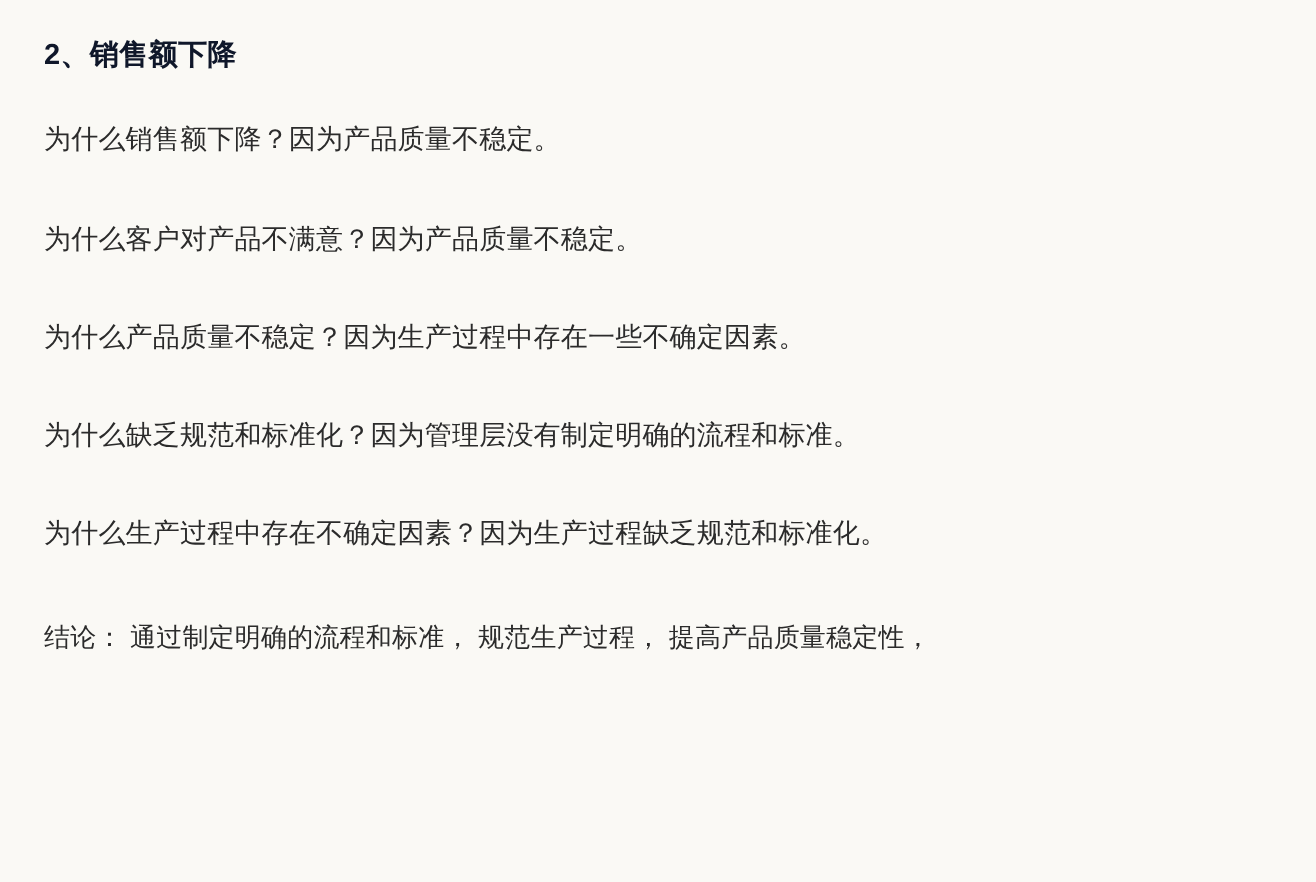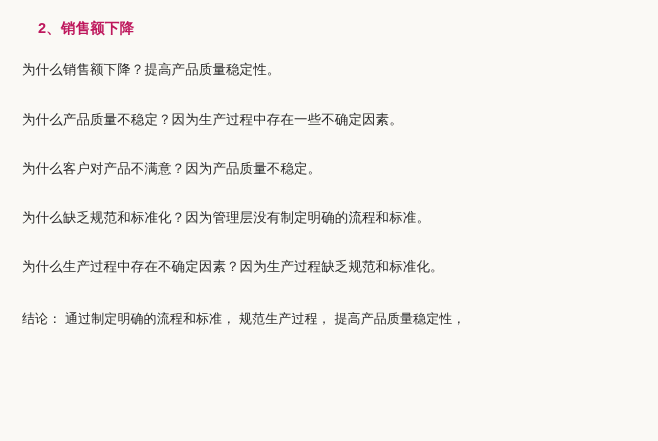--- a/index.html
+++ b/index.html
@@ -18,23 +18,23 @@
     width: 658px;
     height: 441px;
     box-sizing: border-box;
     padding: 18px 22px 10px 22px;
     background: #faf9f5;
     position: relative;
   }
   .heading {
     font-size: 14.5px;
     font-weight: bold;
-    color: #be185d;
+    color: #0f172a;
     letter-spacing: 0.2px;
-    margin: 0 0 22px 16px;
+    margin: 0 0 22px 0;
     line-height: 1.4;
   }
   .qa-line {
     font-size: 13.5px;
     color: #2b2b2b;
     line-height: 1.5;
     margin: 0 0 29px 0;
     letter-spacing: 0.1px;
   }
   .conclusion {
@@ -48,25 +48,25 @@
     display: block;
   }
 </style>
 </head>
 <body>
 
 <div class="page">
 
   <h2 class="heading">2、销售额下降</h2>
 
-  <p class="qa-line">为什么销售额下降？提高产品质量稳定性。</p>
+  <p class="qa-line">为什么销售额下降？因为产品质量不稳定。</p>
+
+  <p class="qa-line">为什么客户对产品不满意？因为产品质量不稳定。</p>
 
   <p class="qa-line">为什么产品质量不稳定？因为生产过程中存在一些不确定因素。</p>
-
-  <p class="qa-line">为什么客户对产品不满意？因为产品质量不稳定。</p>
 
   <p class="qa-line">为什么缺乏规范和标准化？因为管理层没有制定明确的流程和标准。</p>
 
   <p class="qa-line">为什么生产过程中存在不确定因素？因为生产过程缺乏规范和标准化。</p>
 
   <div class="conclusion">
     <span class="cline">结论： 通过制定明确的流程和标准， 规范生产过程， 提高产品质量稳定性，</span>
   </div>
 
 </div>

